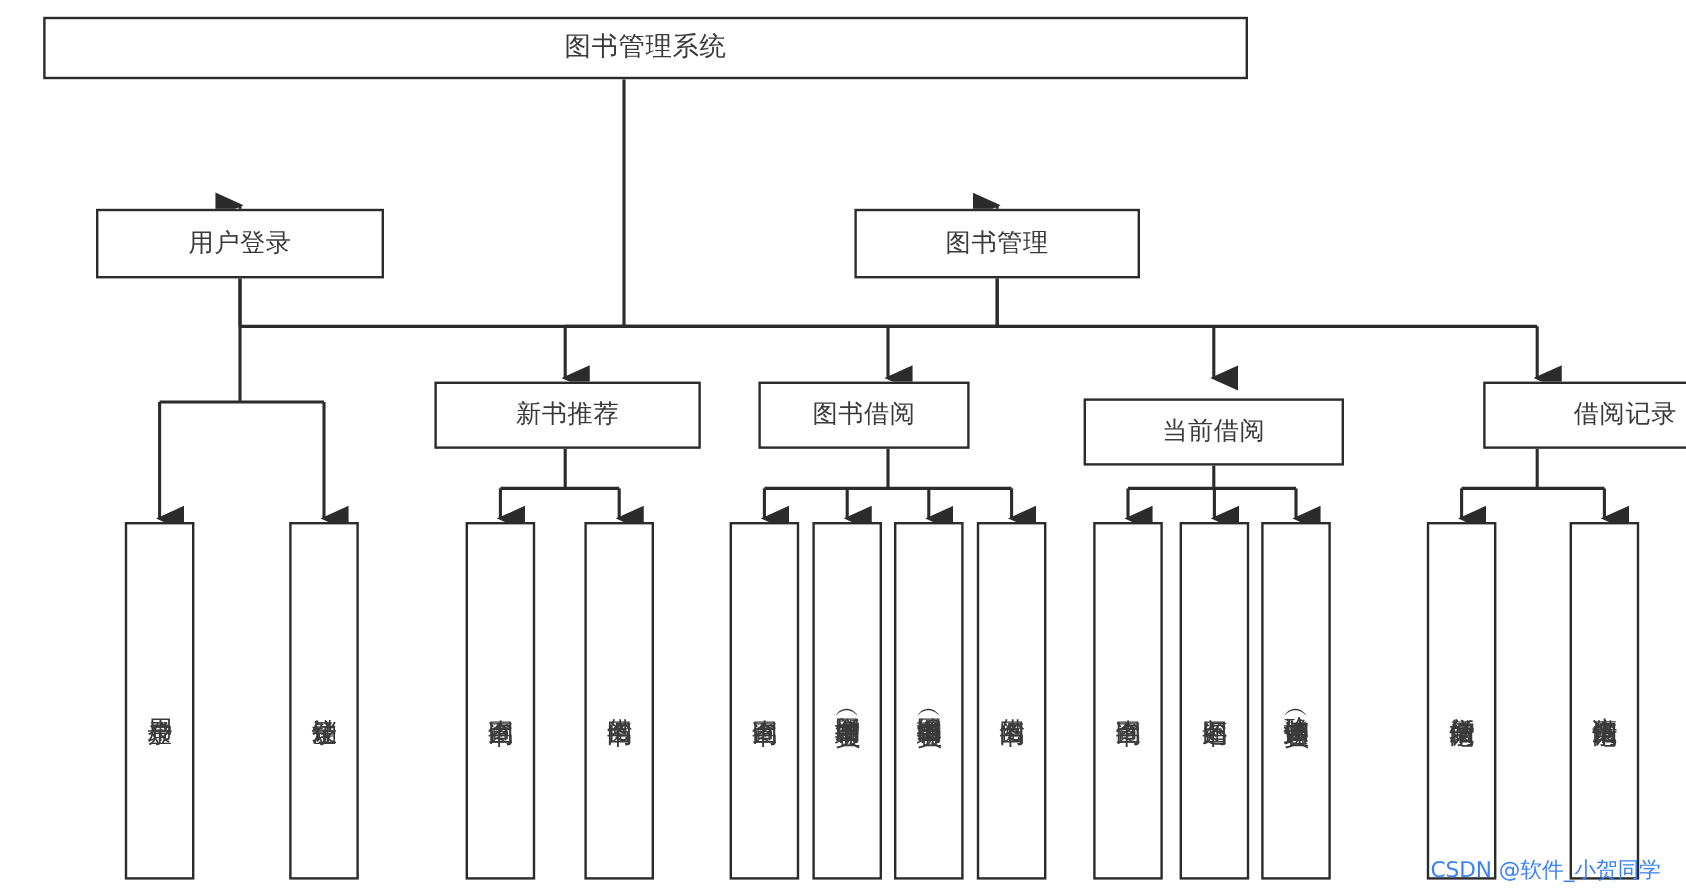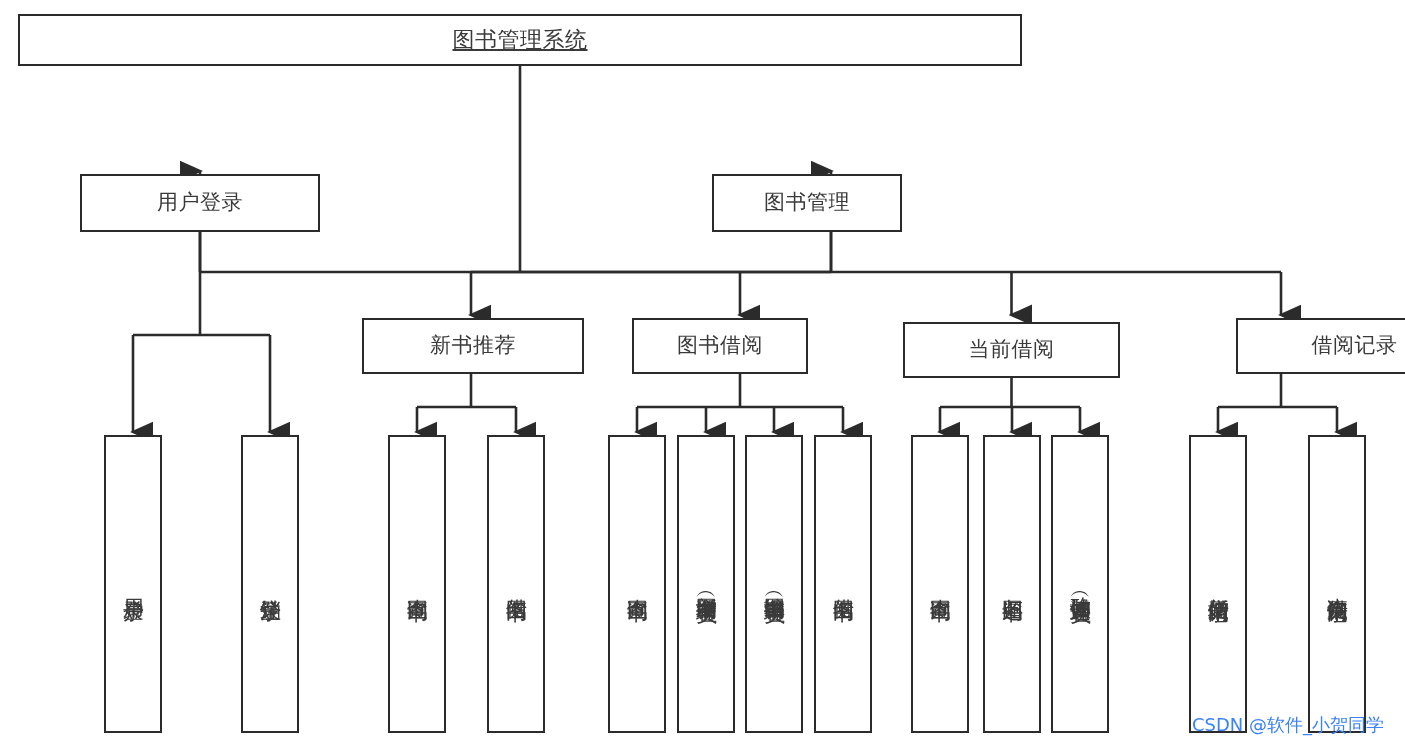--- a/index.html
+++ b/index.html
@@ -113,36 +113,36 @@
         <path d="M 1012 407 L 1012 432" marker-end="url(#arrow)"></path>
         <path d="M 1080 407 L 1080 432" marker-end="url(#arrow)"></path>
         <path d="M 1281 374 L 1281 407"></path>
         <path d="M 1218 407 L 1337 407"></path>
         <path d="M 1218 407 L 1218 432" marker-end="url(#arrow)"></path>
         <path d="M 1337 407 L 1337 432" marker-end="url(#arrow)"></path>
       </g>
   </svg>
 
   <div id="nodes">
-      <div class="node root h" style="left: 18px; top: 14px; width: 1004px; height: 52px; text-decoration: underline;">
+      <div class="node root h" style="left: 36px; top: 14px; width: 1004px; height: 52px;">
         <span class="label">图书管理系统</span>
       </div>
       <div class="node h" style="left: 80px; top: 174px; width: 240px; height: 58px;">
         <span class="label">用户登录</span>
       </div>
-      <div class="node h" style="left: 712px; top: 174px; width: 190px; height: 58px;">
+      <div class="node h" style="left: 712px; top: 174px; width: 238px; height: 58px;">
         <span class="label">图书管理</span>
       </div>
       <div class="node h" style="left: 362px; top: 318px; width: 222px; height: 56px;">
         <span class="label">新书推荐</span>
       </div>
       <div class="node h" style="left: 632px; top: 318px; width: 176px; height: 56px;">
         <span class="label">图书借阅</span>
       </div>
-      <div class="node h" style="left: 903px; top: 322px; width: 217px; height: 56px;">
+      <div class="node h" style="left: 903px; top: 332px; width: 217px; height: 56px;">
         <span class="label">当前借阅</span>
       </div>
       <div class="node h" style="left: 1236px; top: 318px; width: 237px; height: 56px;">
         <span class="label">借阅记录</span>
       </div>
       <div class="node v" style="left: 104px; top: 435px; width: 58px; height: 298px;">
         <span class="label">用户登录</span>
       </div>
       <div class="node v" style="left: 241px; top: 435px; width: 58px; height: 298px;">
         <span class="label">注销登录</span>

